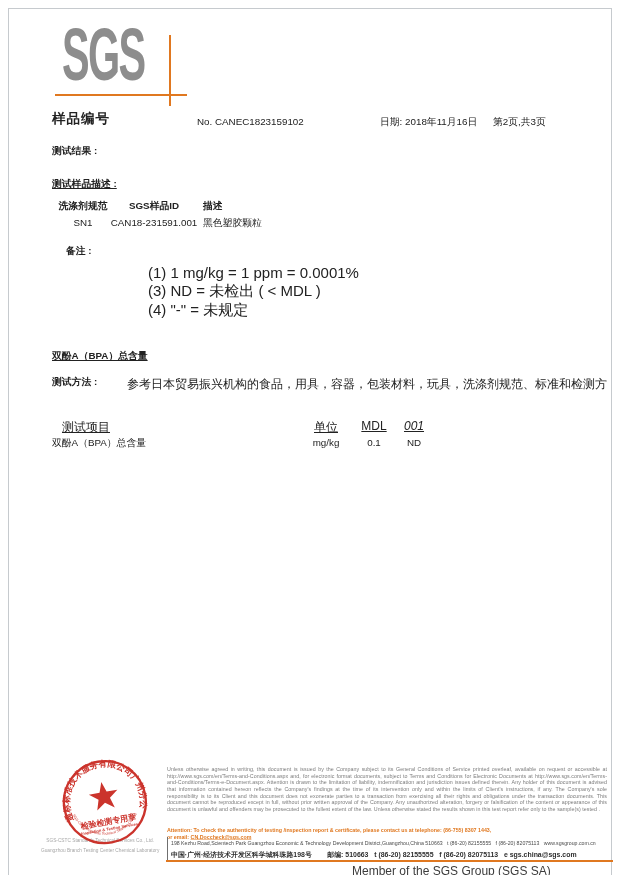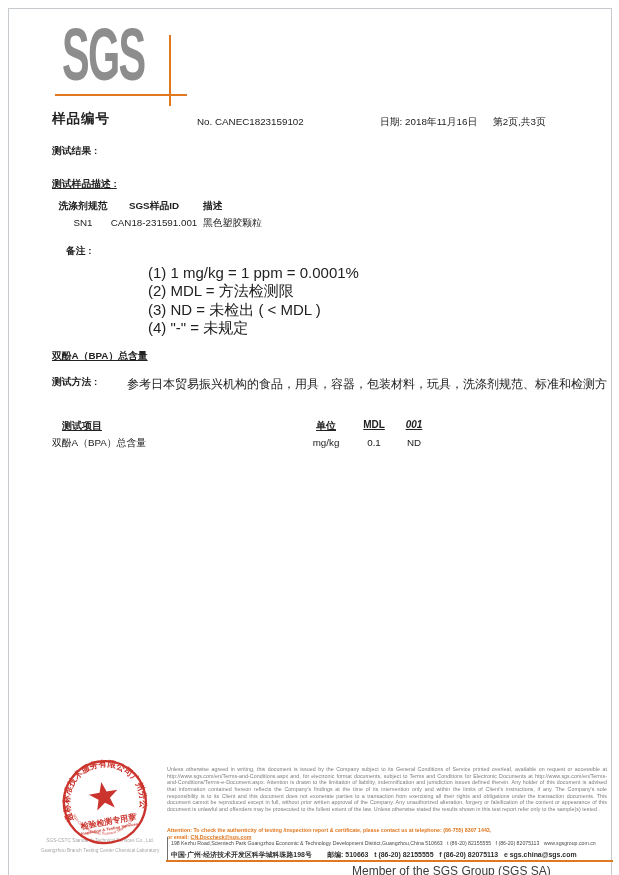--- a/index.html
+++ b/index.html
@@ -29,21 +29,21 @@
   .hmeta { font-size:9.8px; top:116px; white-space:nowrap; }
 
   .body-text { font-size:9.8px; white-space:nowrap; }
   .lbl  { font-weight:bold; }
   .und  { text-decoration:underline; }
 
   .notes { left:104px; top:264px; font-size:15px; line-height:18.4px; white-space:nowrap;margin-left:44px; }
 
   .method-text { left:127px; top:375px; font-size:12px; line-height:18.6px; white-space:nowrap; }
 
-  .th { font-weight:bold; text-decoration:underline; font-size:10px; }
+  .th { font-weight:normal; text-decoration:underline; font-size:12px; }
   .td { font-size:9.8px; }
   .italic { font-style:italic; }
 
   
   .tinywrap { position:absolute; }
   .tiny { transform:scale(0.5); transform-origin:0 0; }
   .legal {
     width:880px; font-size:10.6px; line-height:13.2px; text-align:justify;
     color:#7c7c7c; letter-spacing:.1px;
   }
@@ -87,21 +87,20 @@
   <span class="cx body-text lbl" style="left:154px; top:200px;">SGS样品ID</span>
   <span class="abs body-text lbl" style="left:203px; top:200px;">描述</span>
 
   <span class="cx body-text" style="left:83px;  top:217px;">SN1</span>
   <span class="cx body-text" style="left:154px; top:217px;">CAN18-231591.001</span>
   <span class="abs body-text" style="left:203px; top:217px;">黑色塑胶颗粒</span>
 
   <span class="abs body-text lbl" style="left:66px; top:245px;">备注 :</span>
   <div class="abs notes">
     <div>(1) 1 mg/kg = 1 ppm = 0.0001%</div>
-    <div>(2) MDL = 方法检测限</div>
     <div>(3) ND = 未检出 ( &lt; MDL )</div>
     <div>(4) "-" = 未规定</div>
   </div>
 
   <span class="abs body-text lbl und" style="left:52px; top:350px;">双酚A（BPA）总含量</span>
   <span class="abs body-text lbl" style="left:52px; top:376px;">测试方法 :</span>
   <div class="abs method-text">
     <div>参考日本贸易振兴机构的食品，用具，容器，包装材料，玩具，洗涤剂规范、标准和检测方</div>
   </div>
 

